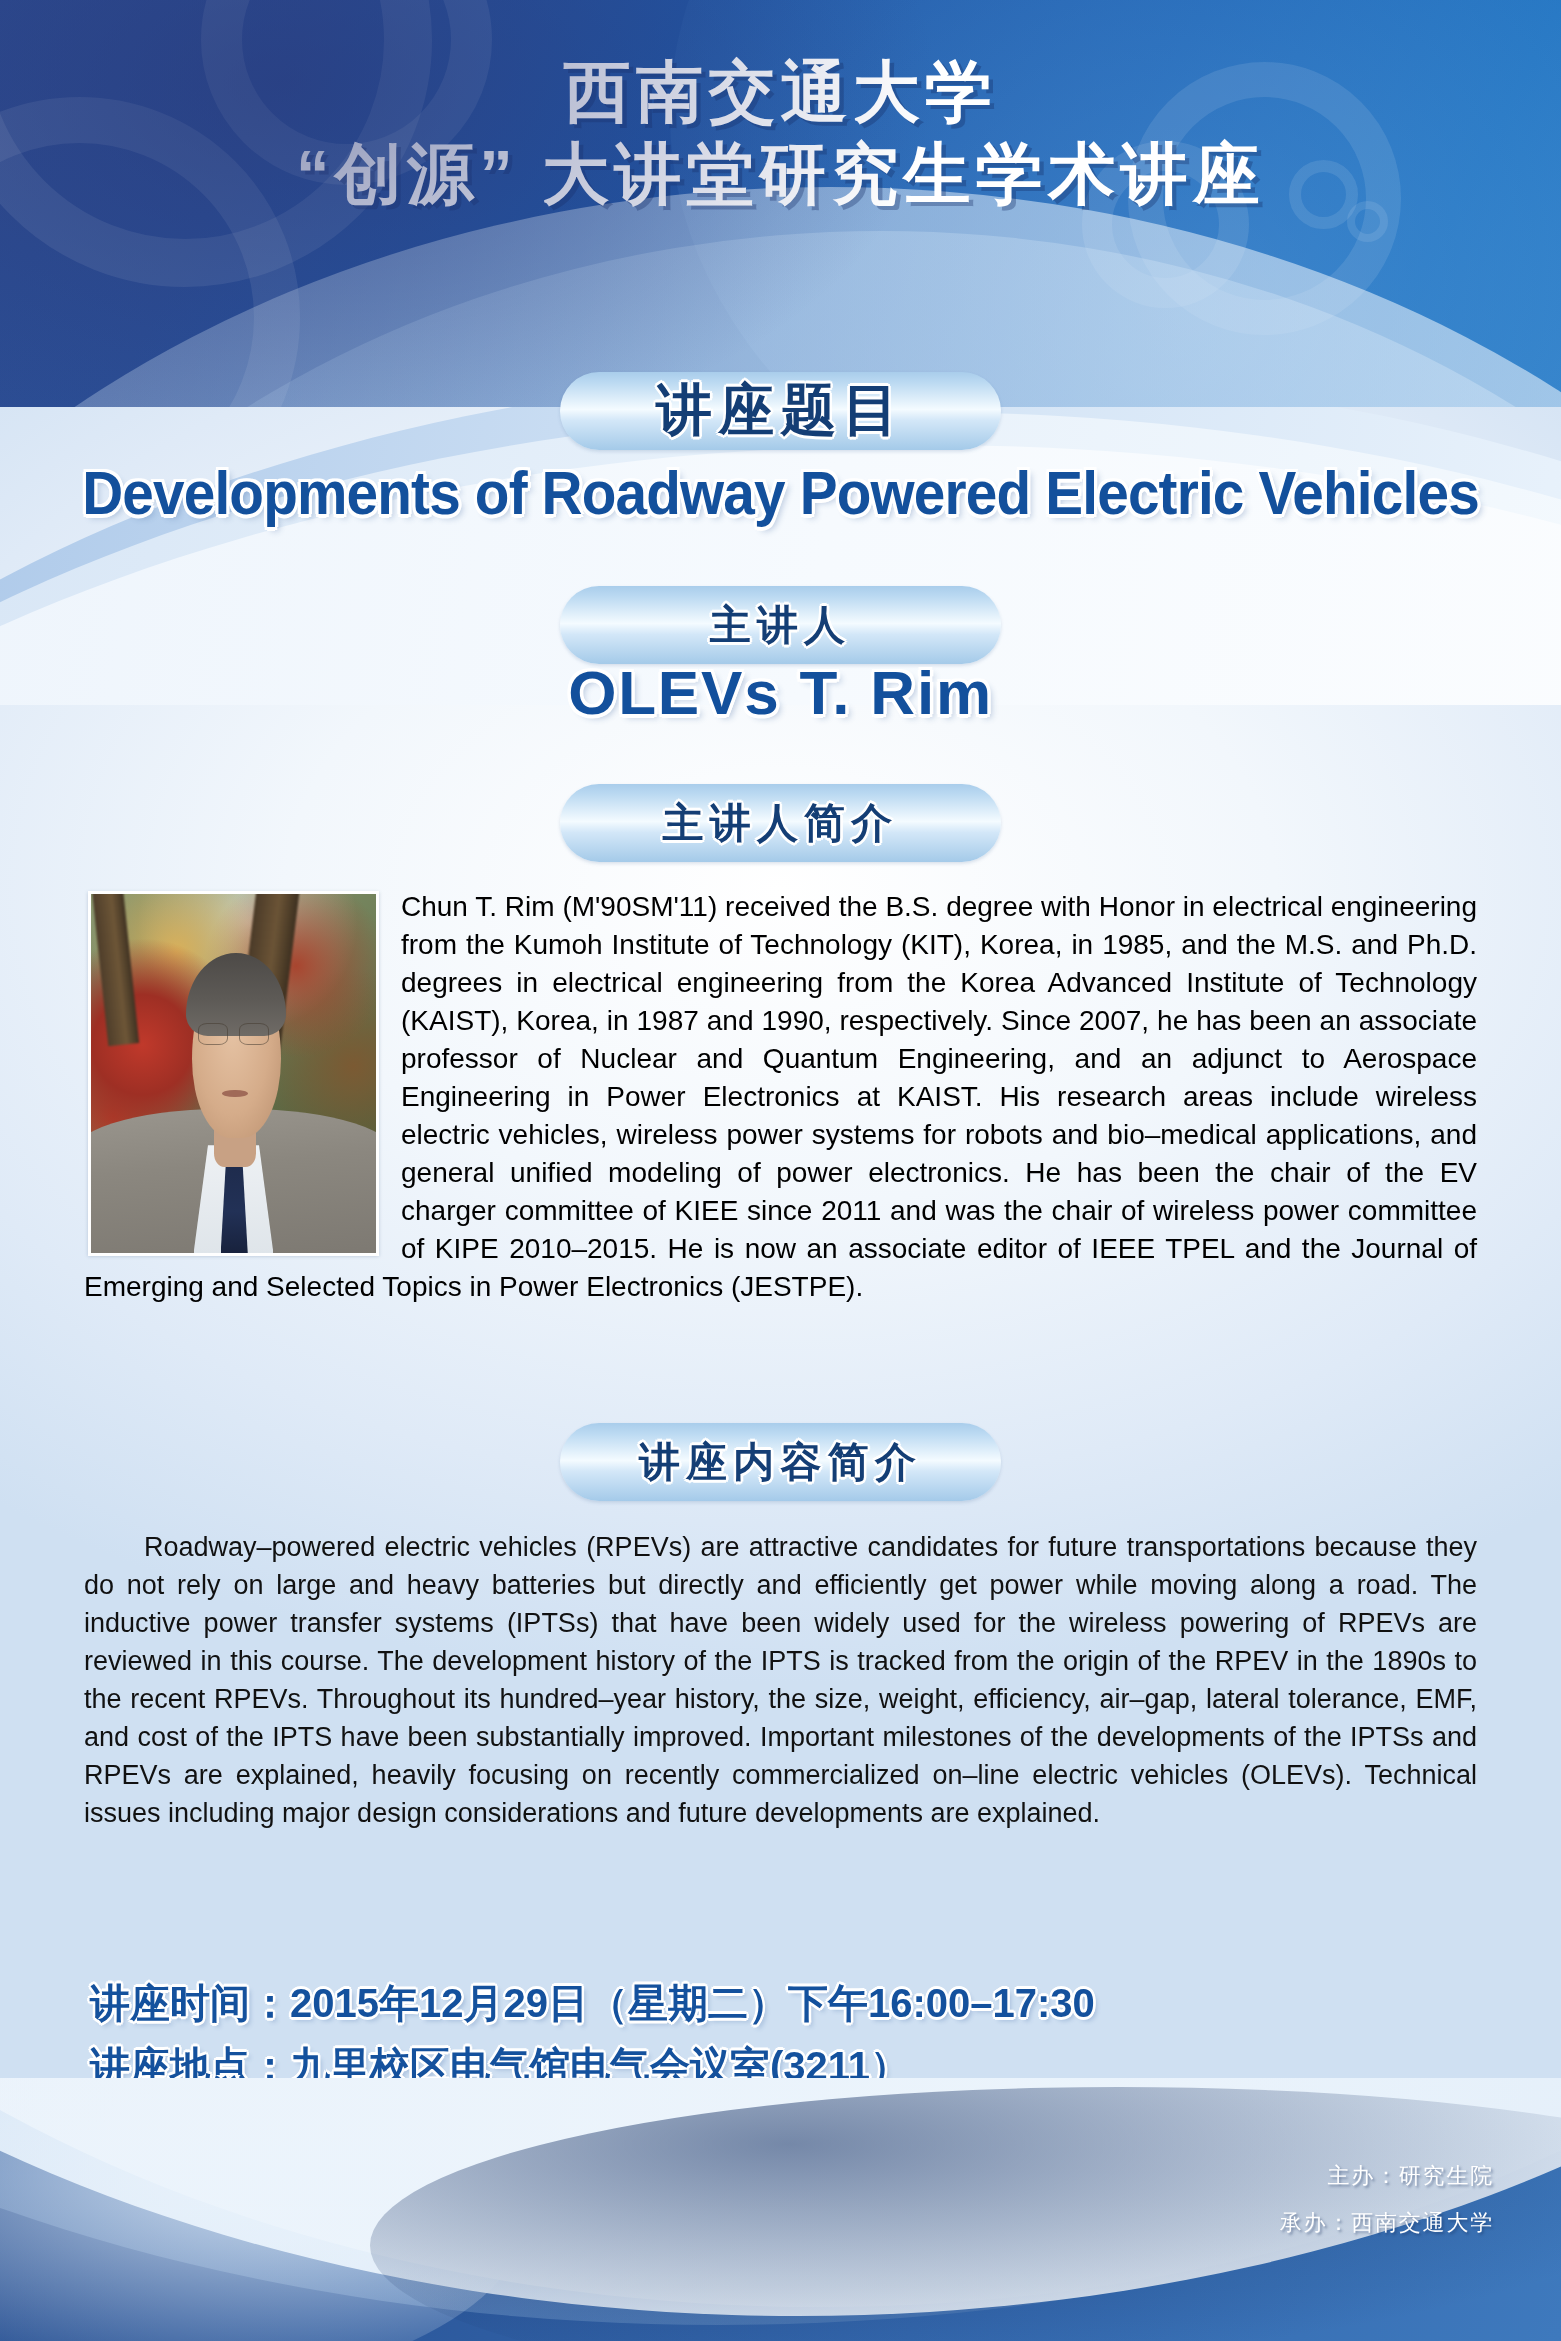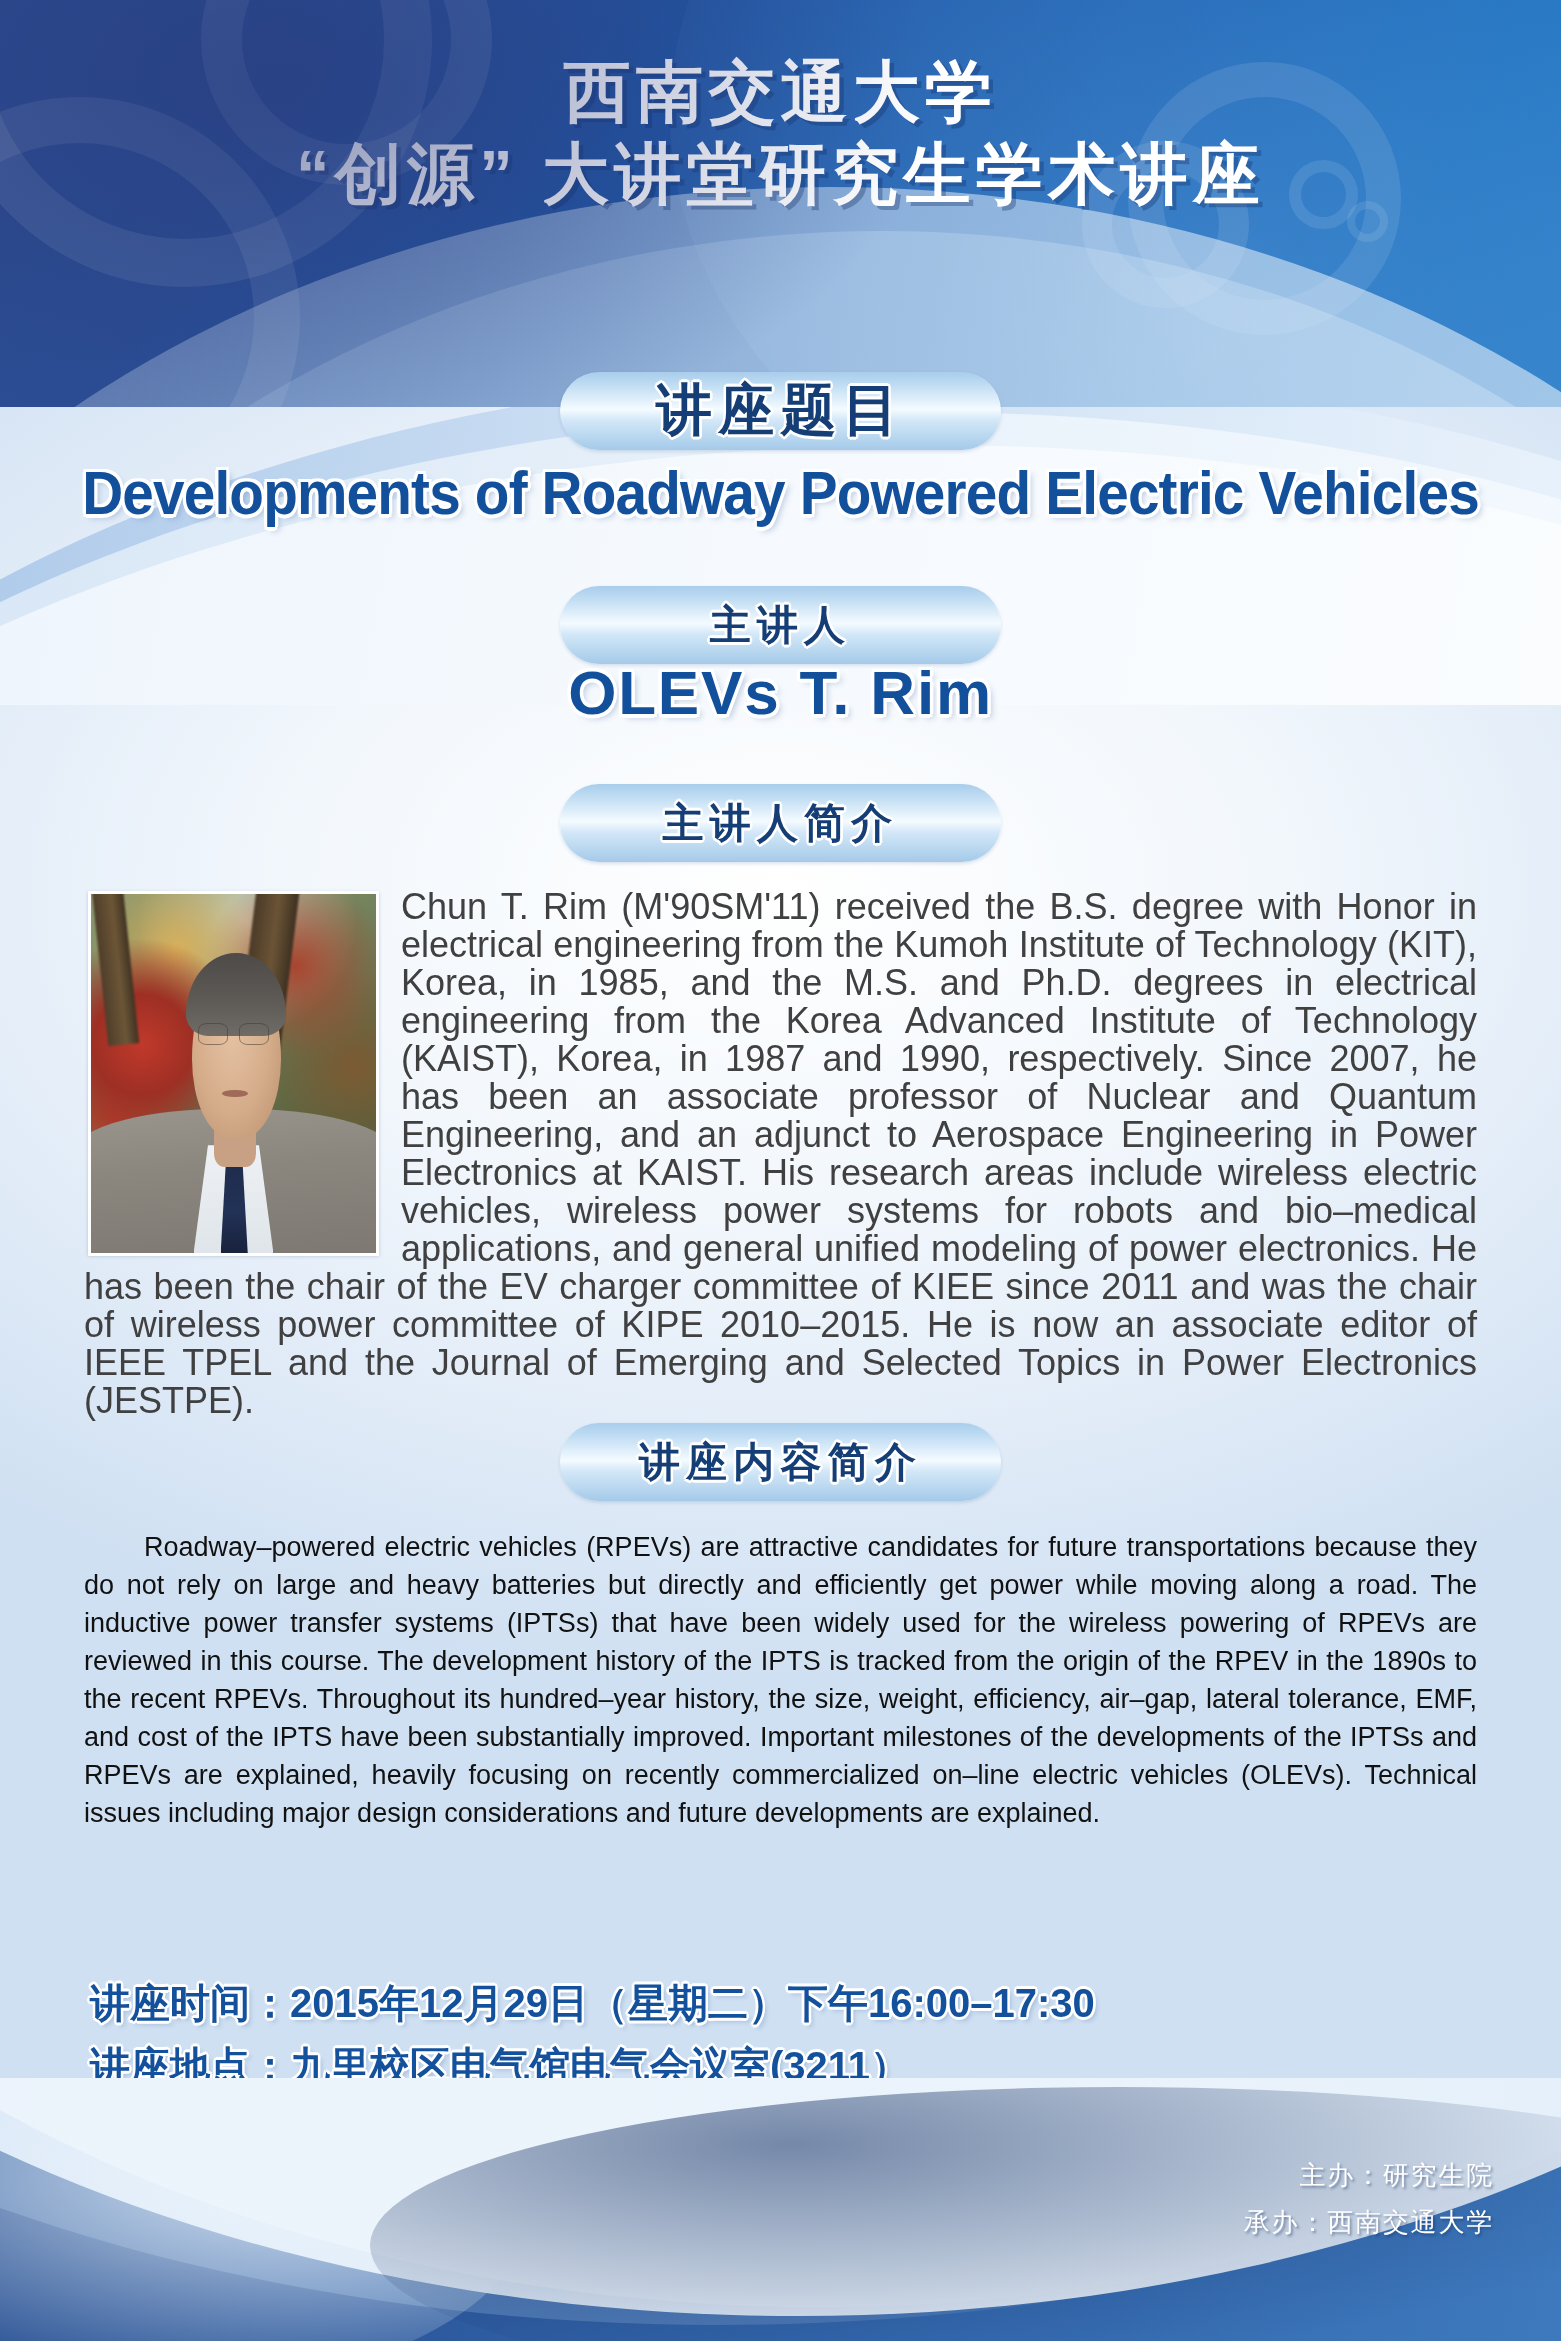--- a/index.html
+++ b/index.html
@@ -304,22 +304,22 @@
     left: 84px; top: 888px;
     width: 1393px;
   }
   #bio-float {
     float: left;
     width: 317px;
     height: 375px;
   }
   #bio-para {
     position: static;
-    color: #404040;
-    font-size: 36px;
+    color: #000000;
+    font-size: 28px;
     line-height: 38px;
     text-align: justify;
   }
 
   #abstract-para {
     left: 84px; top: 1528px;
     width: 1393px;
   }
 
   
@@ -378,21 +378,21 @@
     left: 370px; top: 8.8px;
     width: 1498px; height: 317px;
     border-radius: 50%;
     background: radial-gradient(ellipse at 28% 18%, rgba(20,48,100,.55) 0%, rgba(20,48,100,0) 62%);
   }
   .footer-credits {
     position: absolute;
     right: 67px; top: 74px;
     text-align: right;
     color: #ffffff;
-    font-size: 26px;
+    font-size: 22px;
     line-height: 47px;
     letter-spacing: 1.8px;
     white-space: nowrap;
     text-shadow: 1.8px 1.8px 2.6px rgba(20,45,90,.45);
   }
 
   
   .foot-left-light {
     position: absolute;
     left: -264px; top: -53px;

